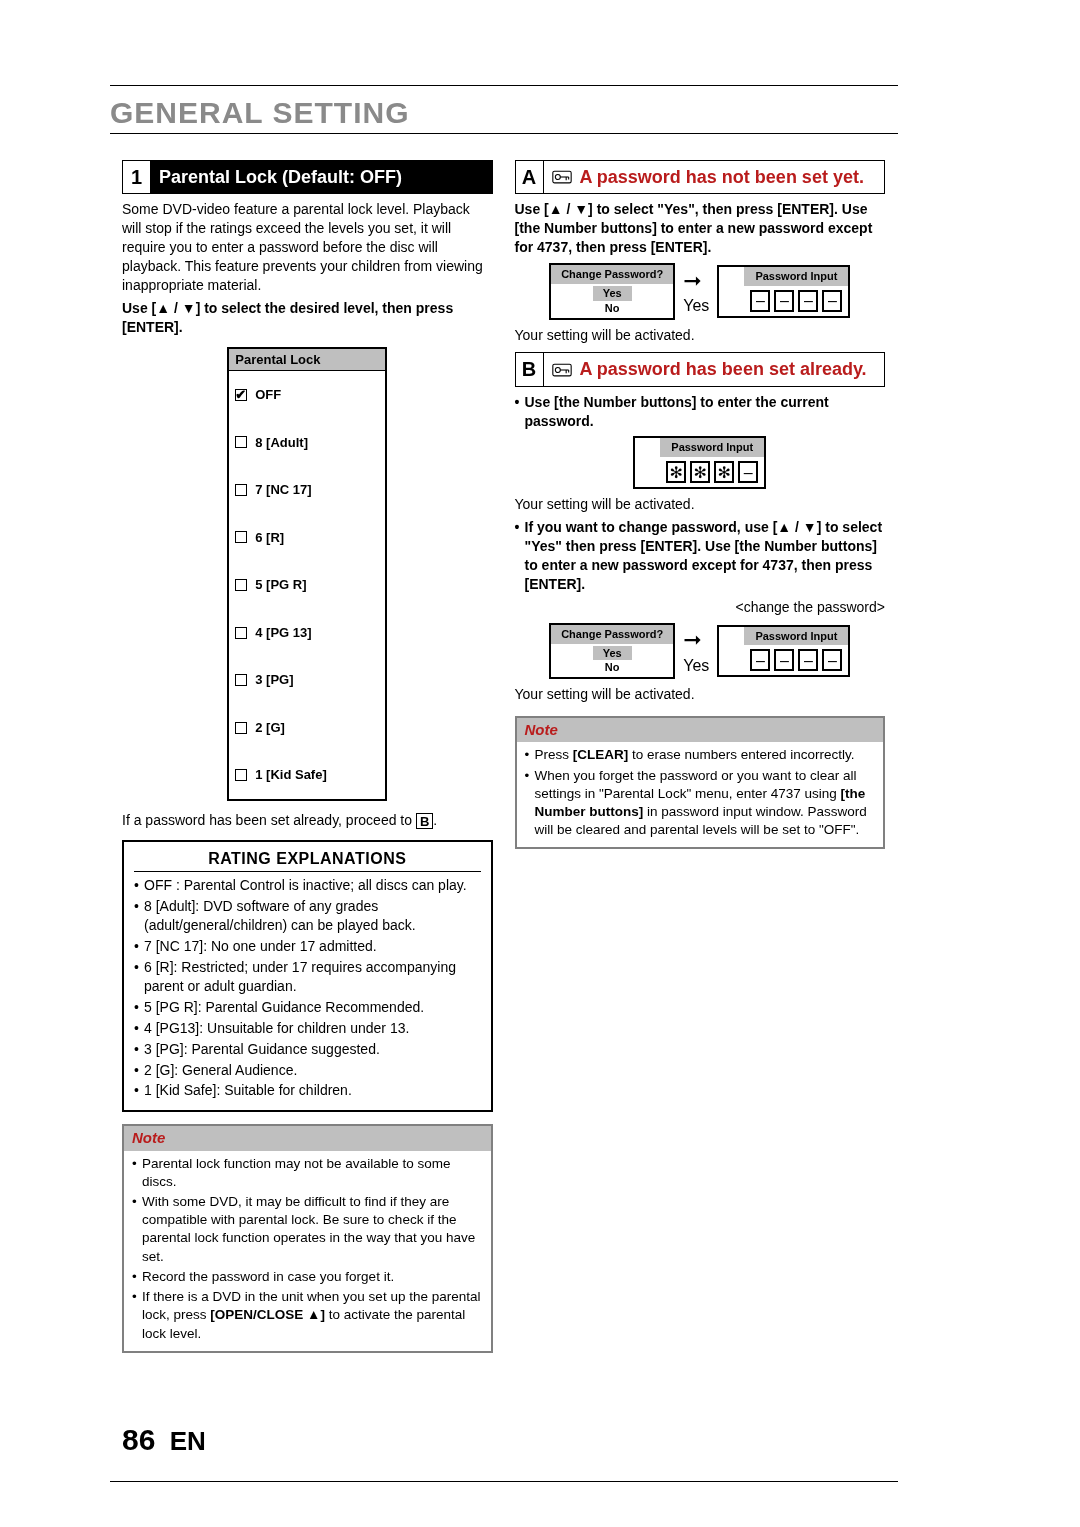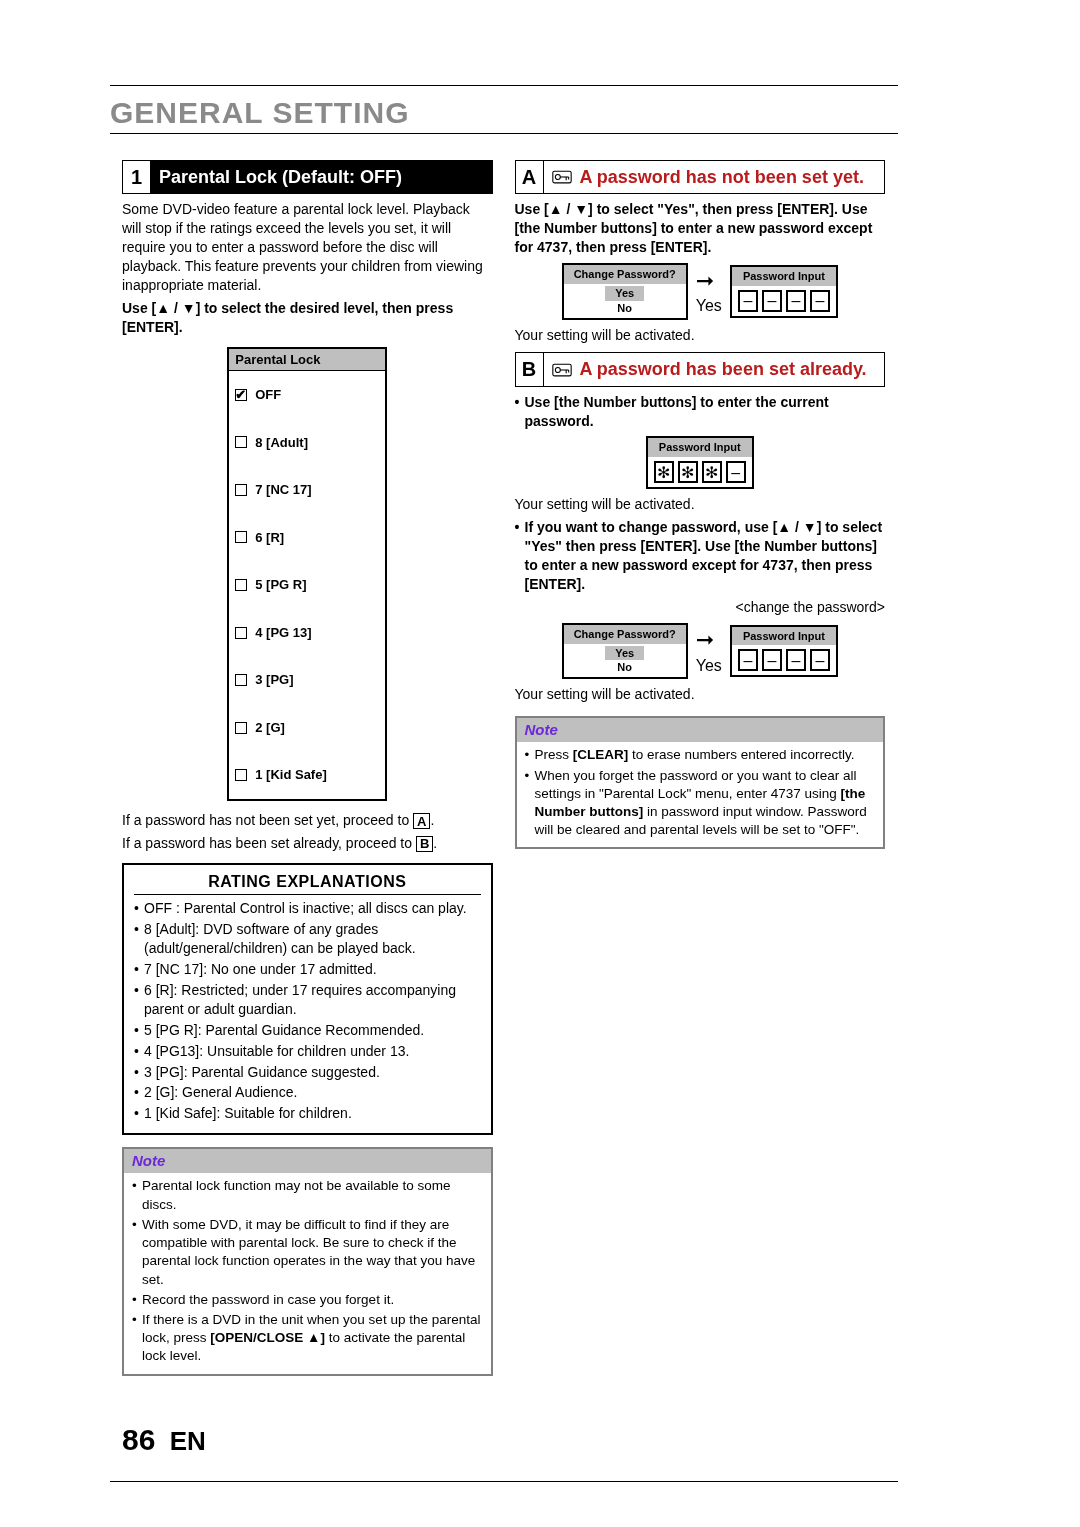--- a/index.html
+++ b/index.html
@@ -71,34 +71,34 @@
   .framed-title {
     text-align: center; font-weight: 700; font-size: 16px; letter-spacing: 0.5px;
     border-bottom: 1px solid #000; padding-bottom: 2px; margin-bottom: 4px;
   }
   .framed ul, .note-box ul { list-style: none; padding-left: 0; }
   .framed li, .note-box li { position: relative; padding-left: 10px; margin-bottom: 2px; }
   .framed li::before, .note-box li::before { content: "•"; position: absolute; left: 0; top: 0; }
 
   
   .note-box { border: 2px solid #808080; margin-top: 12px; }
-  .note-title { background: #bfbfbf; color: #6d28d9; font-style: italic; font-weight: 700; padding: 2px 8px; font-size: 15px; }
+  .note-title { background: #bfbfbf; color: #b91c1c; font-style: italic; font-weight: 700; padding: 2px 8px; font-size: 15px; }
   .note-body { padding: 4px 8px 6px 8px; font-size: 13.5px; }
 
   
   .dlg-row { display: flex; align-items: center; gap: 8px; margin: 6px 0; justify-content: center;}
   .dlg {
     border: 2px solid #000; font-size: 11px; font-weight: 700; text-align: center;
   }
   .dlg .dtitle { background: #bfbfbf; padding: 2px 10px; }
   .dlg .dbody { padding: 2px 8px; background: #fff; }
   .selected { background: #bfbfbf; display: inline-block; padding: 0 10px; }
   .arrow { font-size: 22px; }
   .yes-lbl { font-size: 16px; }
-  .pw-input { border: 2px solid #000; }
+  .pw-input { border: 2px solid #000; padding-left: 25px; }
   .pw-input .dtitle { background: #bfbfbf; padding: 2px 8px; font-size: 11px; font-weight: 700; text-align: center;}
   .pw-cells { display: flex; gap: 4px; padding: 4px 6px; justify-content: center;}
   .pw-cell { width: 20px; height: 22px; border: 2px solid #000; display: flex; align-items: center; justify-content: center; font-size: 16px; }
 
   .key-icon {
     display: inline-block; width: 18px; height: 14px; position: relative; margin-right: 4px; vertical-align: middle;
   }
   .key-icon svg { display: block; }
 
   .bullet-item { position: relative; padding-left: 10px; margin-bottom: 3px; }
@@ -162,23 +162,20 @@
         <div class="mrow">
             <span class="chk"></span>
             <span>2 [G]</span>
           </div>
         <div class="mrow">
             <span class="chk"></span>
             <span>1 [Kid Safe]</span>
           </div>
       </div>
 
-      <div class="p">
-        <span>If a password has not been set yet, proceed to </span><span class="inline-box">A</span><span>.</span>
-      </div>
       <div class="p">
         <span>If a password has been set already, proceed to </span><span class="inline-box">B</span><span>.</span>
       </div>
 
       <div class="framed">
         <div class="framed-title">RATING EXPLANATIONS</div>
         <ul>
           <li>OFF : Parental Control is inactive; all discs can play.</li>
           <li>8 [Adult]: DVD software of any grades (adult/general/children) can be played back.</li>
           <li>7 [NC 17]: No one under 17 admitted.</li>

